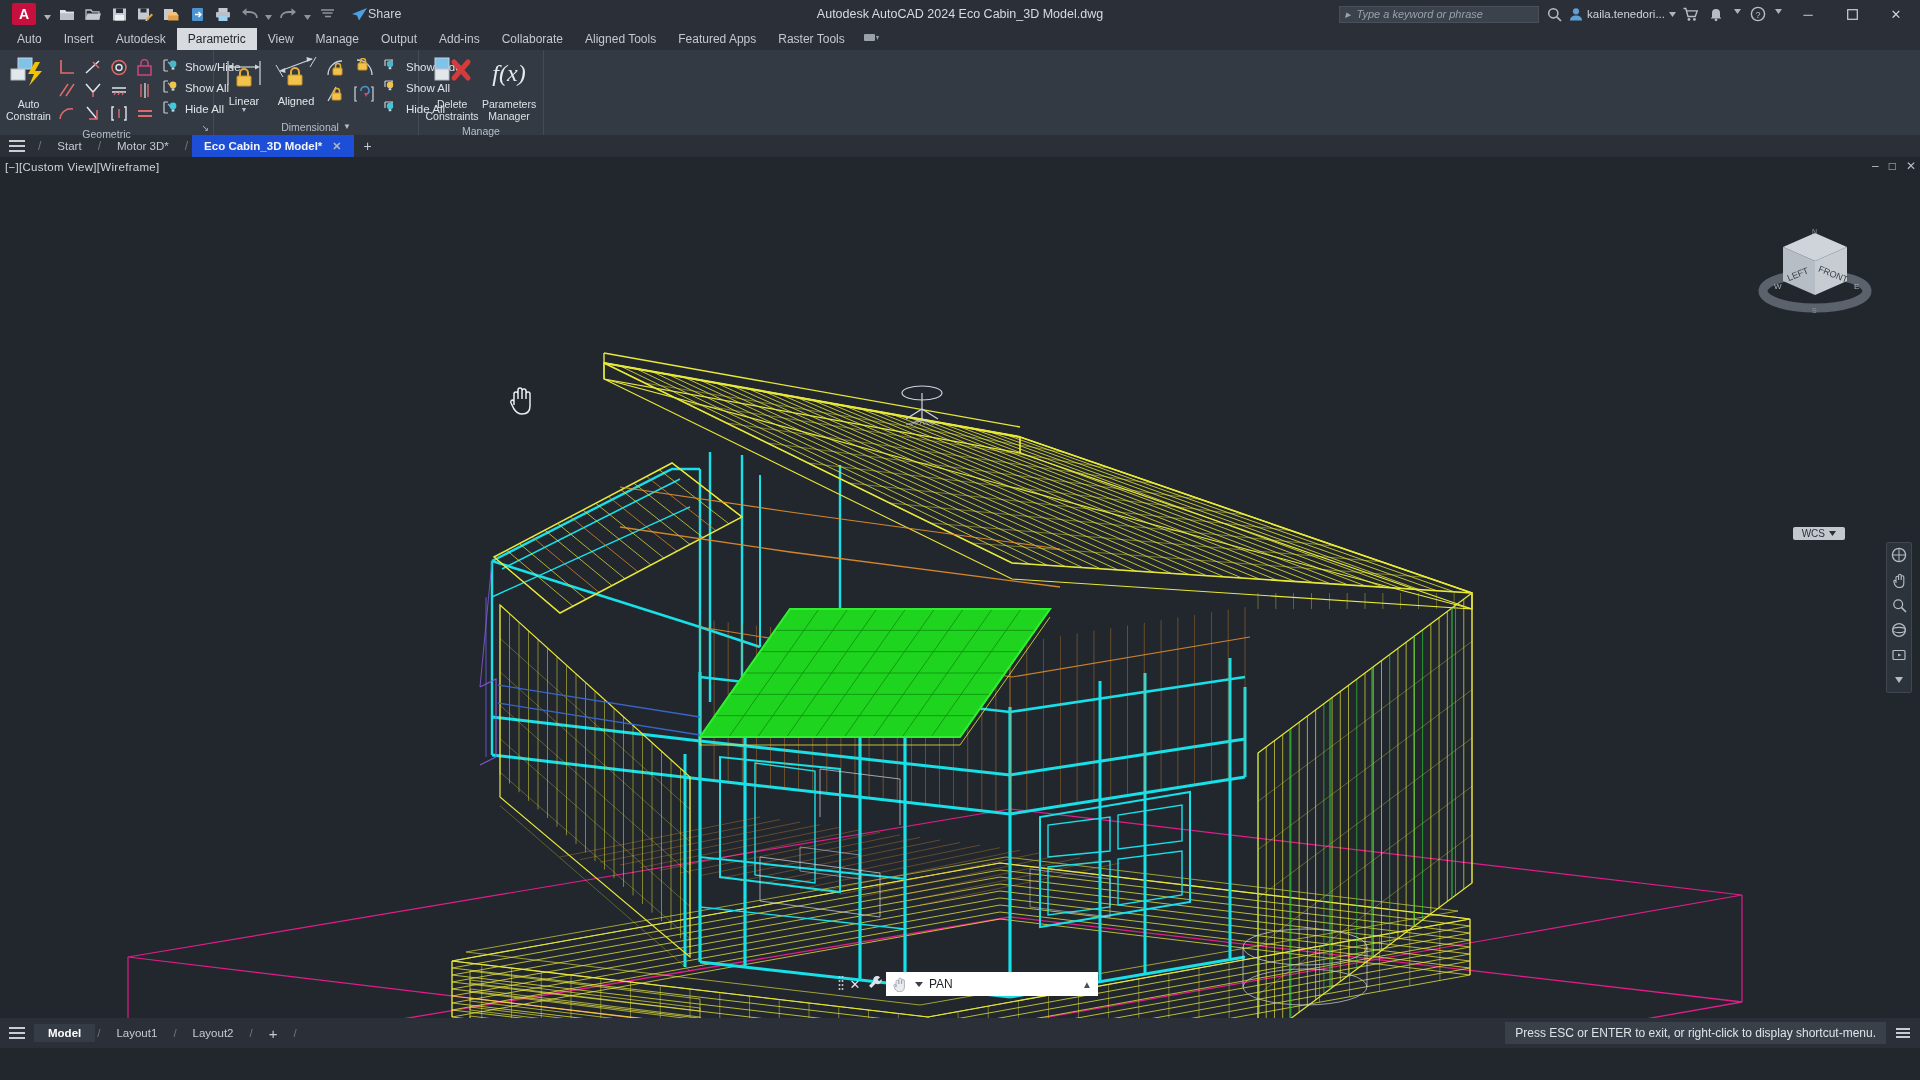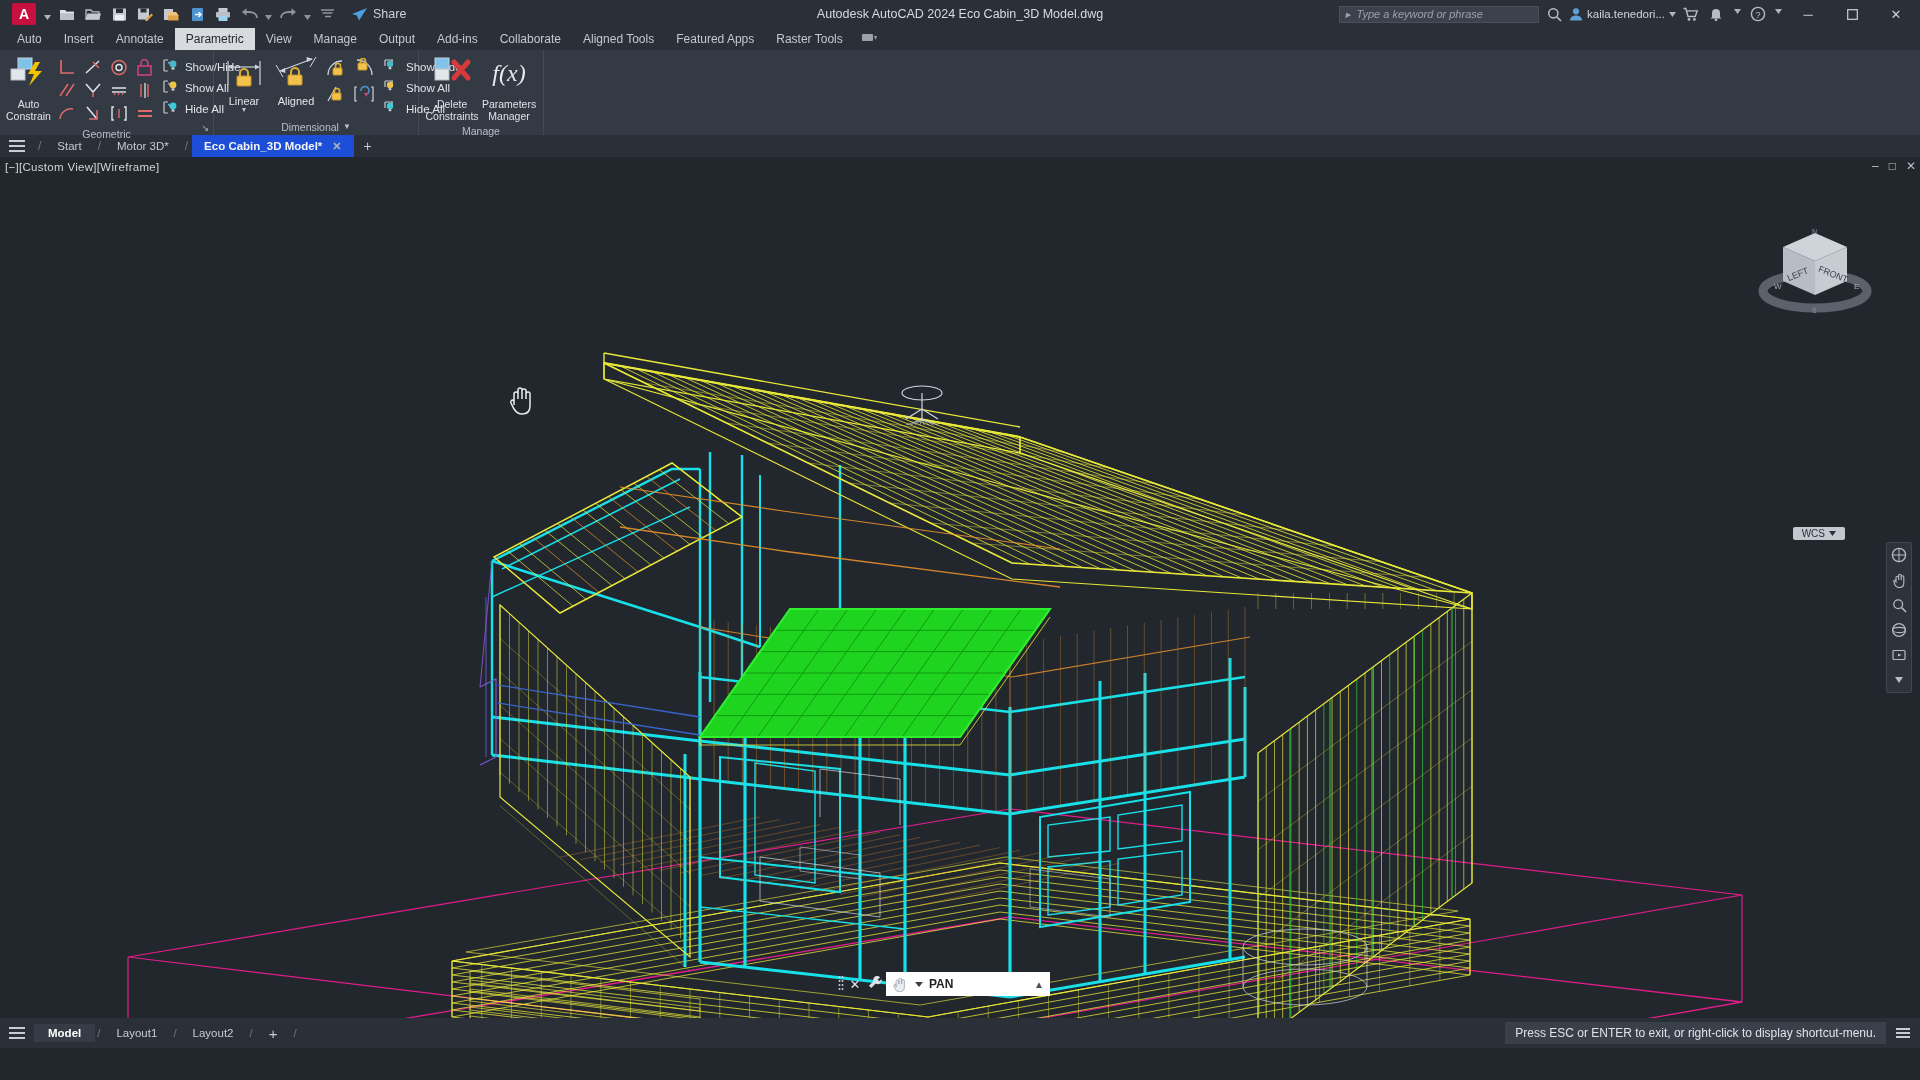--- a/index.html
+++ b/index.html
@@ -5,21 +5,21 @@
   * { box-sizing: border-box; margin:0; padding:0; }
   html,body { width:1920px; height:1080px; overflow:hidden; background:#22272e; }
   body { font-family:"Liberation Sans", sans-serif; color:#d6dae0; -webkit-font-smoothing:antialiased; }
 
   
   .titlebar{height:28px;background:#2b3038;display:flex;align-items:center;position:relative;}
   .app-badge{width:24px;height:22px;margin-left:12px;background:#c8103e;border-radius:2px;display:flex;align-items:center;justify-content:center;font-weight:bold;font-size:14px;color:#fff;}
   .qat{display:flex;align-items:center;gap:2px;margin-left:6px;}
   .qat .ic{width:24px;height:22px;display:flex;align-items:center;justify-content:center;cursor:pointer;border-radius:2px;}
   .qat .caret{width:11px;height:22px;display:flex;align-items:flex-end;justify-content:center;padding-bottom:5px;}
-  .share{display:flex;align-items:center;gap:5px;margin-left:10px;font-size:12.5px;color:#cdd2d8;cursor:pointer;}
+  .share{display:flex;align-items:center;margin-left:10px;font-size:12.5px;color:#cdd2d8;cursor:pointer;}
   .apptitle{position:absolute;left:0;right:0;text-align:center;font-size:12.5px;color:#d7dbe1;pointer-events:none;}
   .tb-right{margin-left:auto;display:flex;align-items:center;gap:4px;padding-right:4px;}
   .searchbox{width:200px;height:17px;background:#3c424c;border:1px solid #4a505a;display:flex;align-items:center;padding:0 5px;}
   .searchbox span{font-size:11px;font-style:italic;color:#9aa1ab;}
   .srch-arrow{font-size:9px;color:#8d94a0;margin-right:6px;}
   .user{font-size:11.5px;color:#cfd4da;display:flex;align-items:center;gap:4px;cursor:pointer;}
   .tb-ic{width:22px;height:22px;display:flex;align-items:center;justify-content:center;cursor:pointer;}
   .wbtn{width:40px;height:28px;display:flex;align-items:center;justify-content:center;cursor:pointer;font-size:13px;color:#cbd0d7;}
 
   
@@ -70,21 +70,21 @@
   .navbar .ni{width:20px;height:16px;display:flex;align-items:center;justify-content:center;cursor:pointer;color:#b6bcc5;font-size:12px;}
 
   
   .pancur{position:absolute;left:508px;top:228px;font-size:22px;color:#e8ebef;}
 
   
   .cmdline{position:absolute;left:836px;bottom:22px;display:flex;align-items:center;height:24px;}
   .cmd-grip{width:10px;height:20px;display:flex;align-items:center;justify-content:center;}
   .cmd-x{width:18px;text-align:center;color:#dfe3e8;font-size:13px;cursor:pointer;}
   .cmd-wr{width:22px;text-align:center;color:#dfe3e8;font-size:13px;cursor:pointer;}
-  .cmd-input{width:164px;height:24px;background:#fff;color:#1d2025;display:flex;align-items:center;padding:0 6px;font-size:12px;font-weight:bold;gap:6px;}
+  .cmd-input{width:212px;height:24px;background:#fff;color:#1d2025;display:flex;align-items:center;padding:0 6px;font-size:12px;font-weight:normal;gap:6px;}
   .cmd-up{margin-left:auto;font-size:10px;color:#4b5158;}
 
   
   .statusbar{height:30px;background:#2b3038;display:flex;align-items:center;font-size:11.5px;}
   .sb-ham{width:34px;display:flex;align-items:center;justify-content:center;cursor:pointer;}
   .sb-ham span{display:block;width:16px;height:2px;background:#c8cdd4;box-shadow:0 5px 0 #c8cdd4, 0 -5px 0 #c8cdd4;}
   .stab{padding:3px 14px;color:#c5cbd3;cursor:pointer;}
   .stab.active{background:#363c46;color:#fff;font-weight:bold;}
   .ssep{color:#6e7682;padding:0 2px;}
   .sb-right{margin-left:auto;display:flex;align-items:center;padding-right:6px;gap:6px;}
@@ -243,21 +243,21 @@
           <rect x="0.7" y="0.7" width="9.6" height="9.6" stroke="#cbd0d7" stroke-width="1.2" fill="none"></rect>
         </svg>
     </div>
     <div class="wbtn close">✕</div>
   </div>
 </div>
 
 <div class="ribtabs" id="ribtabs">
     <div class="ribtab">Auto</div>
     <div class="ribtab">Insert</div>
-    <div class="ribtab">Annotate</div>
+    <div class="ribtab">Autodesk</div>
     <div class="ribtab active">Parametric</div>
     <div class="ribtab">View</div>
     <div class="ribtab">Manage</div>
     <div class="ribtab">Output</div>
     <div class="ribtab">Add-ins</div>
     <div class="ribtab">Collaborate</div>
     <div class="ribtab">Aligned Tools</div>
     <div class="ribtab">Featured Apps</div>
     <div class="ribtab">Raster Tools</div>
     <div class="ribtab small"><svg width="16" height="11" viewBox="0 0 16 11">

